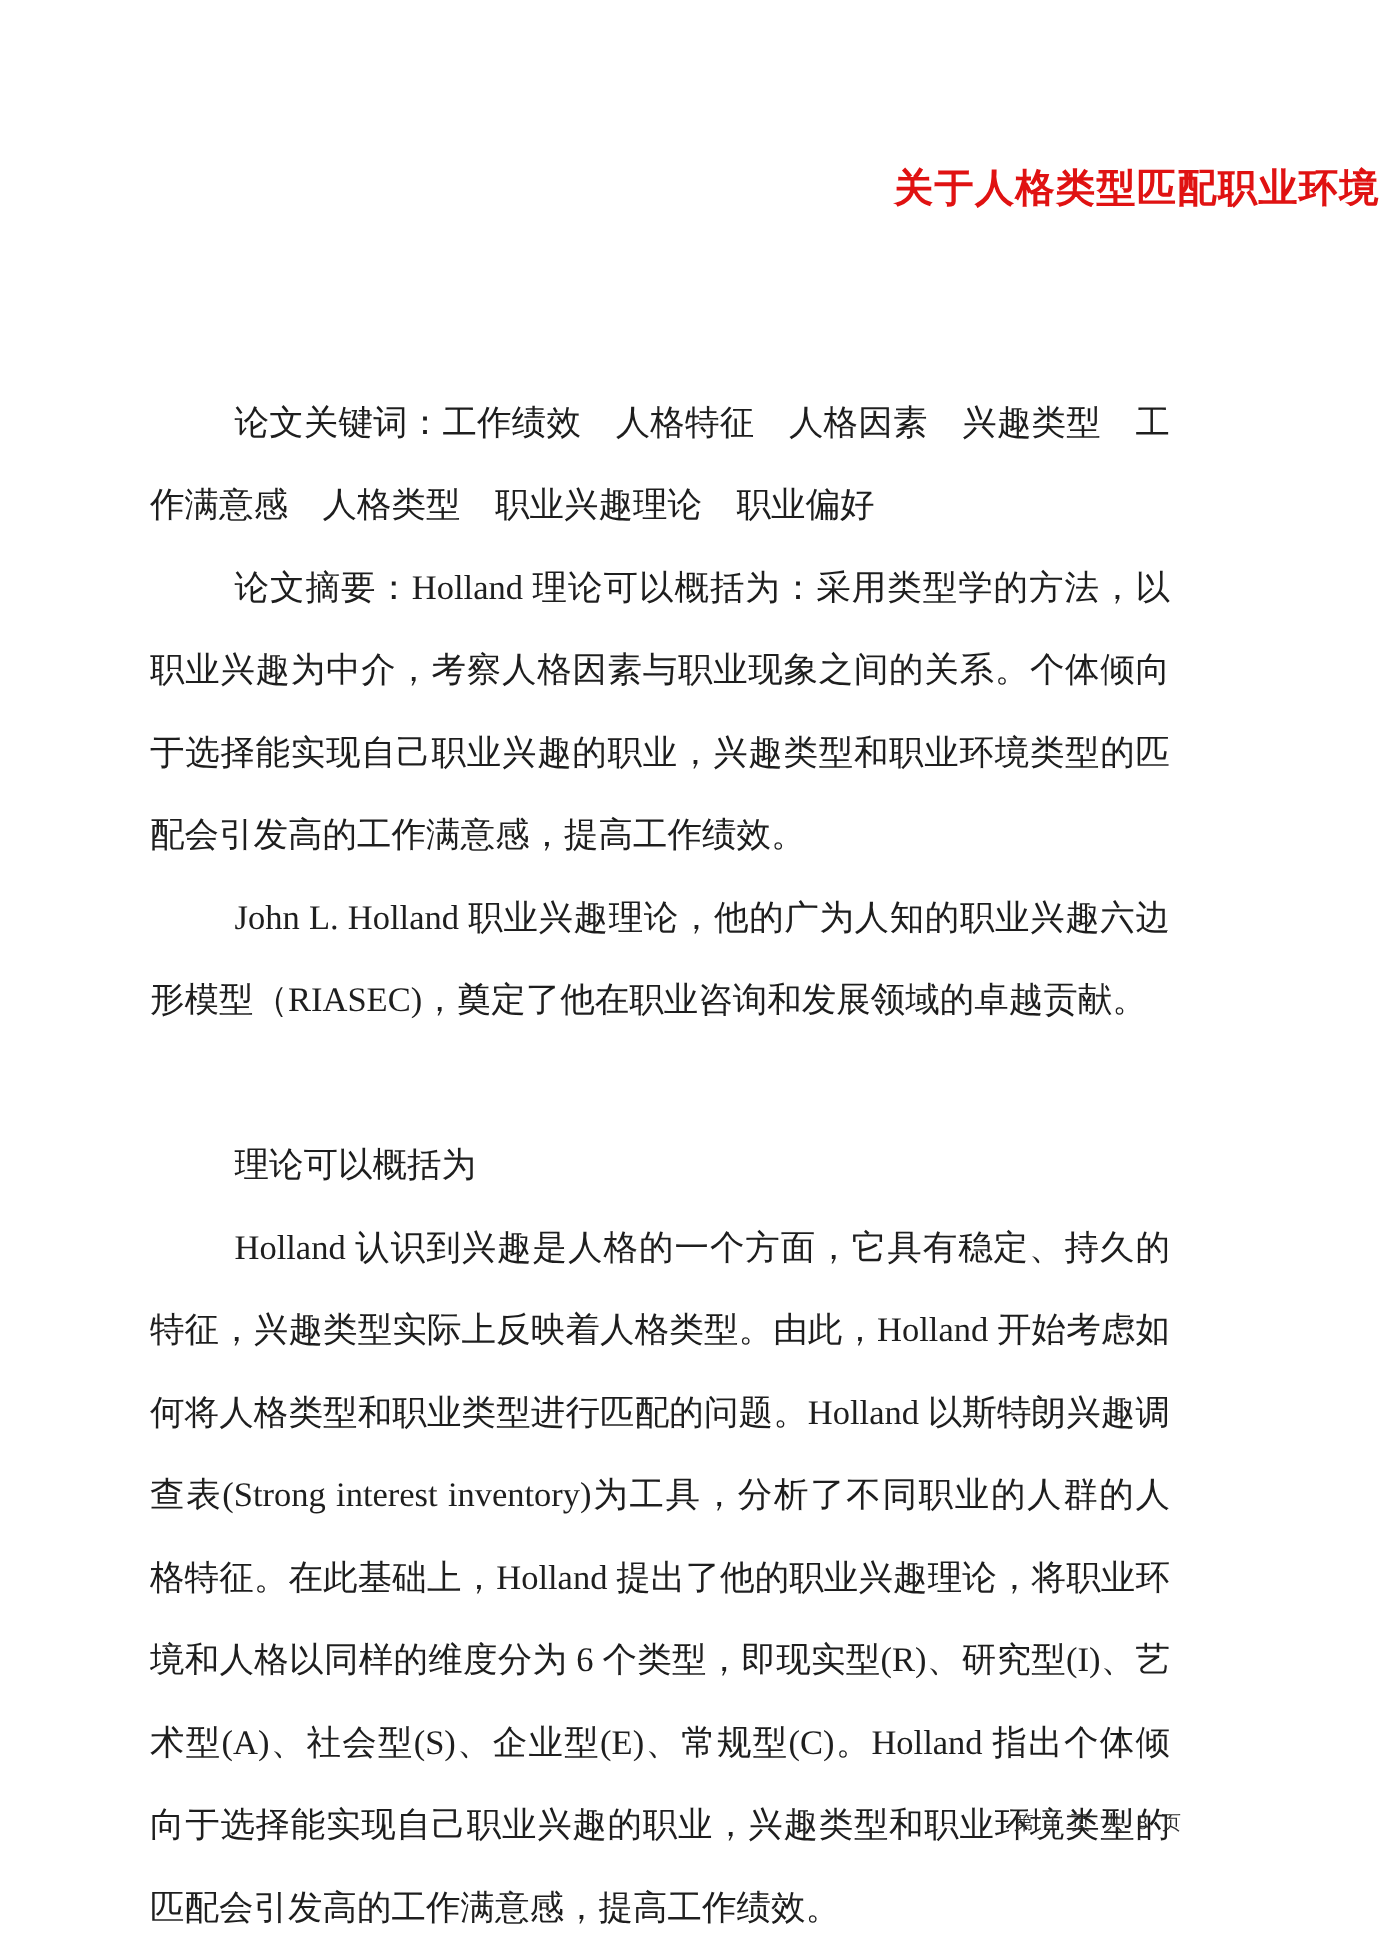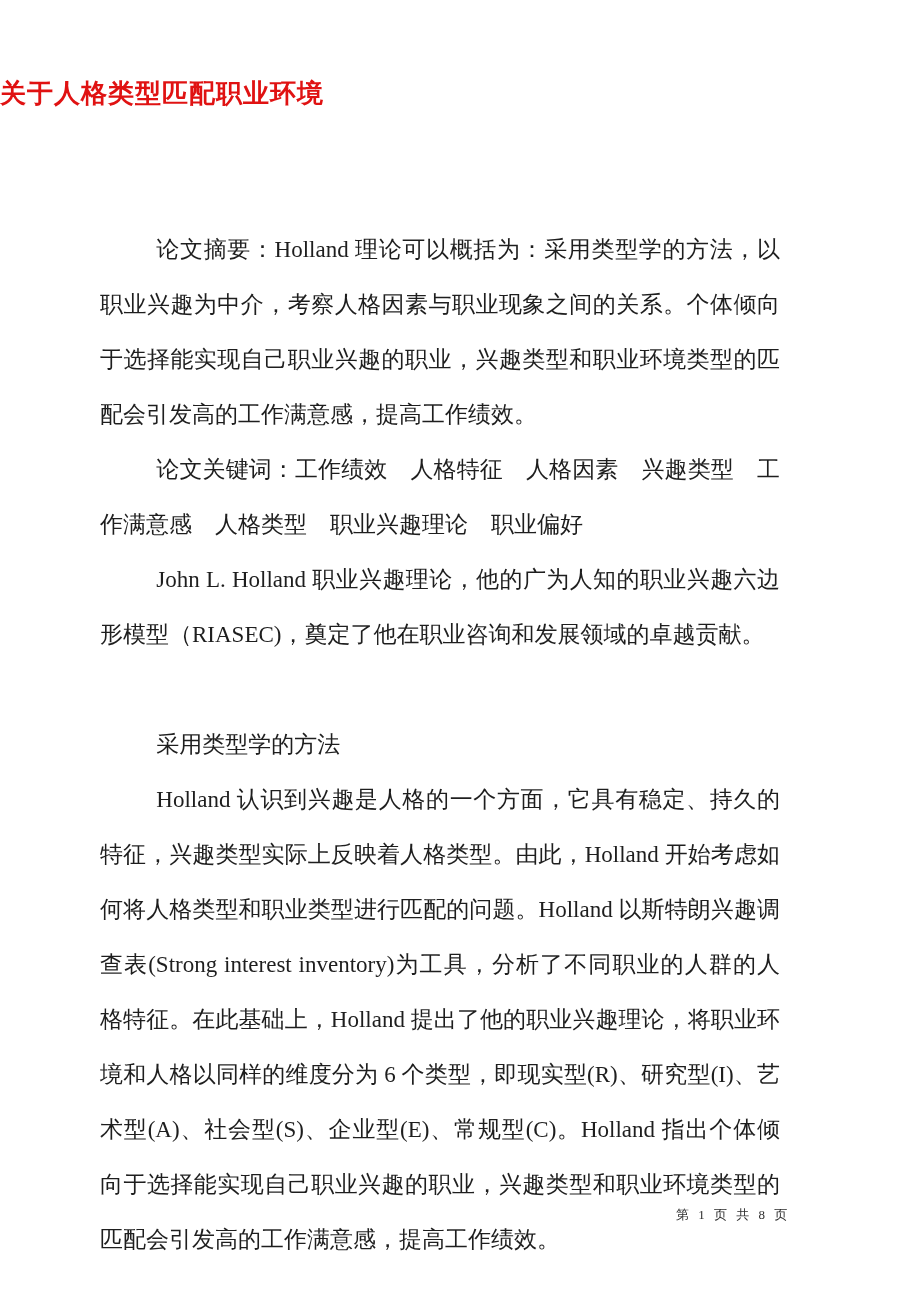--- a/index.html
+++ b/index.html
@@ -10,22 +10,22 @@
     width: 920px;
     height: 1302px;
     background: #ffffff;
     font-family: "Liberation Serif", "DejaVu Serif", serif;
     color: #1e1e1e;
     overflow: hidden;
   }
 
   .doc-title {
     margin: 0;
-    padding-top: 72px;
-    text-align: left;
+    padding-top: 104px;
+    text-align: right;
     font-size: 26px;
     line-height: 44px;
     font-weight: bold;
     color: #e01212; 
     letter-spacing: 1px;
   }
 
   .doc-body {
     width: 680px;
     margin: 106px 0 0 100px;
@@ -61,29 +61,29 @@
 </style>
 </head>
 <body>
 
 <div class="page">
 
   <h1 class="doc-title">关于人格类型匹配职业环境</h1>
 
   <div class="doc-body">
 
+    <p>论文关键词：工作绩效　人格特征　人格因素　兴趣类型　工作满意感　人格类型　职业兴趣理论　职业偏好</p>
+
     <p>论文摘要：Holland 理论可以概括为：采用类型学的方法，以职业兴趣为中介，考察人格因素与职业现象之间的关系。个体倾向于选择能实现自己职业兴趣的职业，兴趣类型和职业环境类型的匹配会引发高的工作满意感，提高工作绩效。</p>
-
-    <p>论文关键词：工作绩效　人格特征　人格因素　兴趣类型　工作满意感　人格类型　职业兴趣理论　职业偏好</p>
 
     <p>John L. Holland 职业兴趣理论，他的广为人知的职业兴趣六边形模型（RIASEC)，奠定了他在职业咨询和发展领域的卓越贡献。</p>
 
     <div class="blank-line"></div>
 
-    <p class="heading">采用类型学的方法</p>
+    <p class="heading">理论可以概括为</p>
 
     <p>Holland 认识到兴趣是人格的一个方面，它具有稳定、持久的特征，兴趣类型实际上反映着人格类型。由此，Holland 开始考虑如何将人格类型和职业类型进行匹配的问题。Holland 以斯特朗兴趣调查表(Strong interest inventory)为工具，分析了不同职业的人群的人格特征。在此基础上，Holland 提出了他的职业兴趣理论，将职业环境和人格以同样的维度分为 6 个类型，即现实型(R)、研究型(I)、艺术型(A)、社会型(S)、企业型(E)、常规型(C)。Holland 指出个体倾向于选择能实现自己职业兴趣的职业，兴趣类型和职业环境类型的匹配会引发高的工作满意感，提高工作绩效。</p>
 
   </div>
 
   <div class="page-footer">第 1 页 共 8 页</div>
 
 </div>
 
 </body></html>

